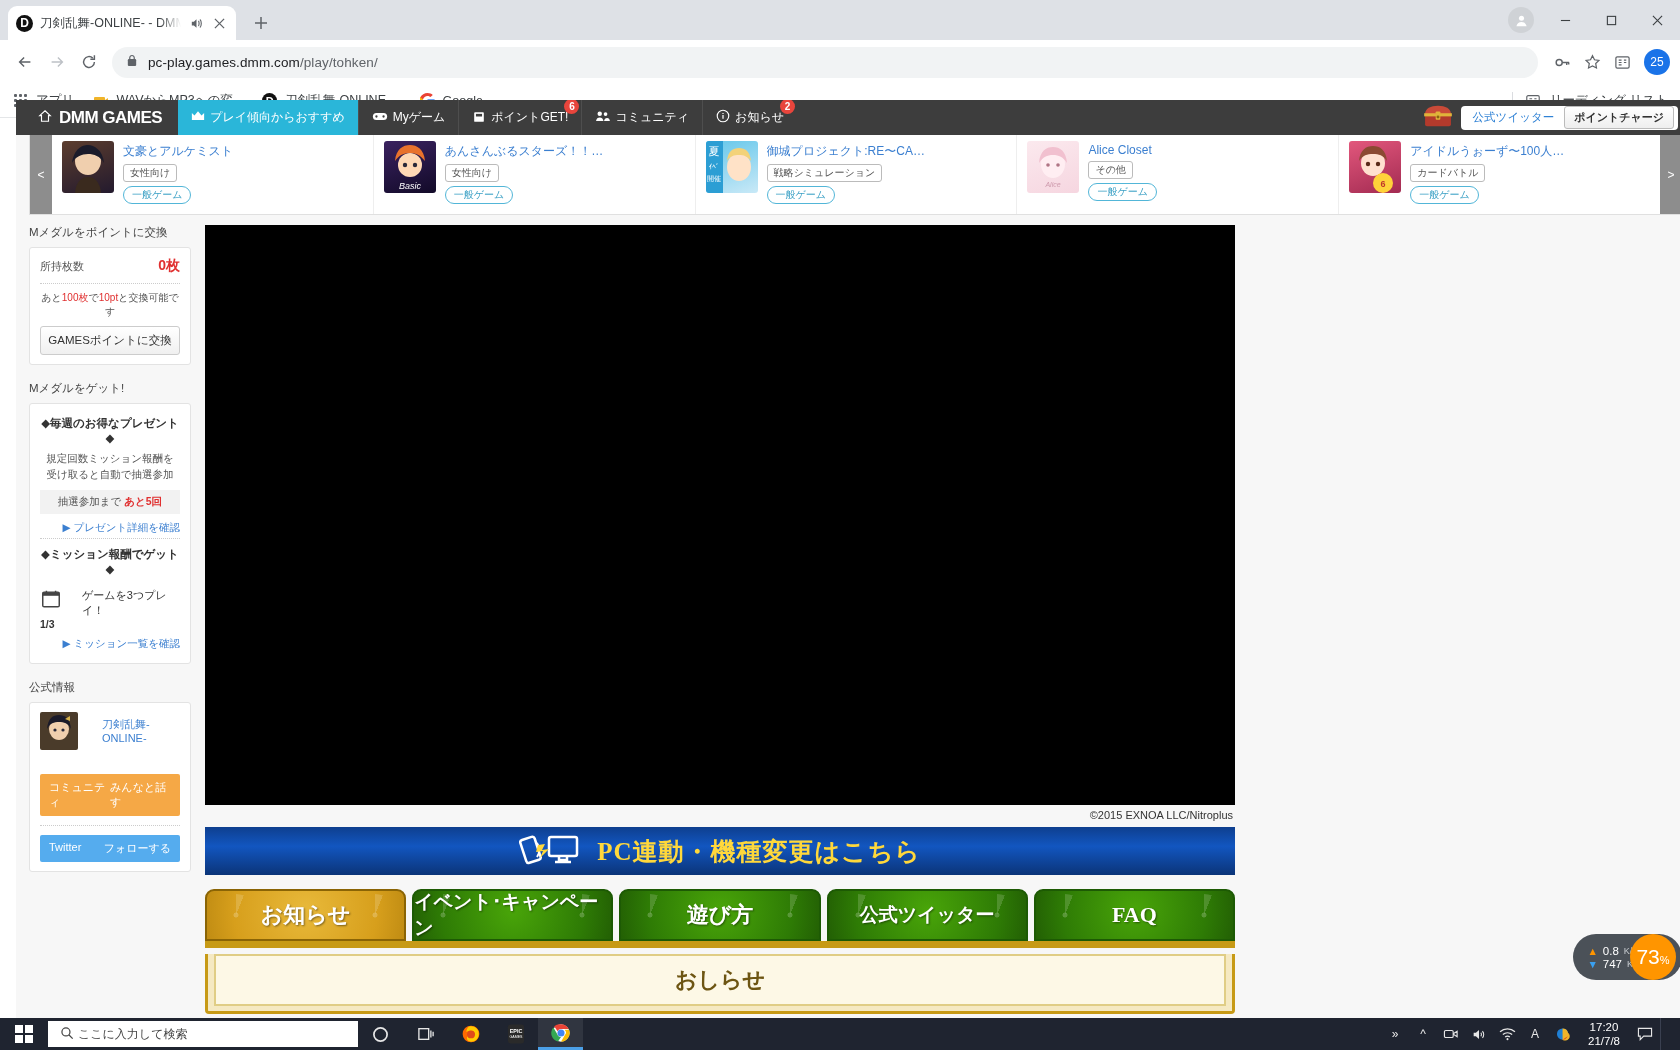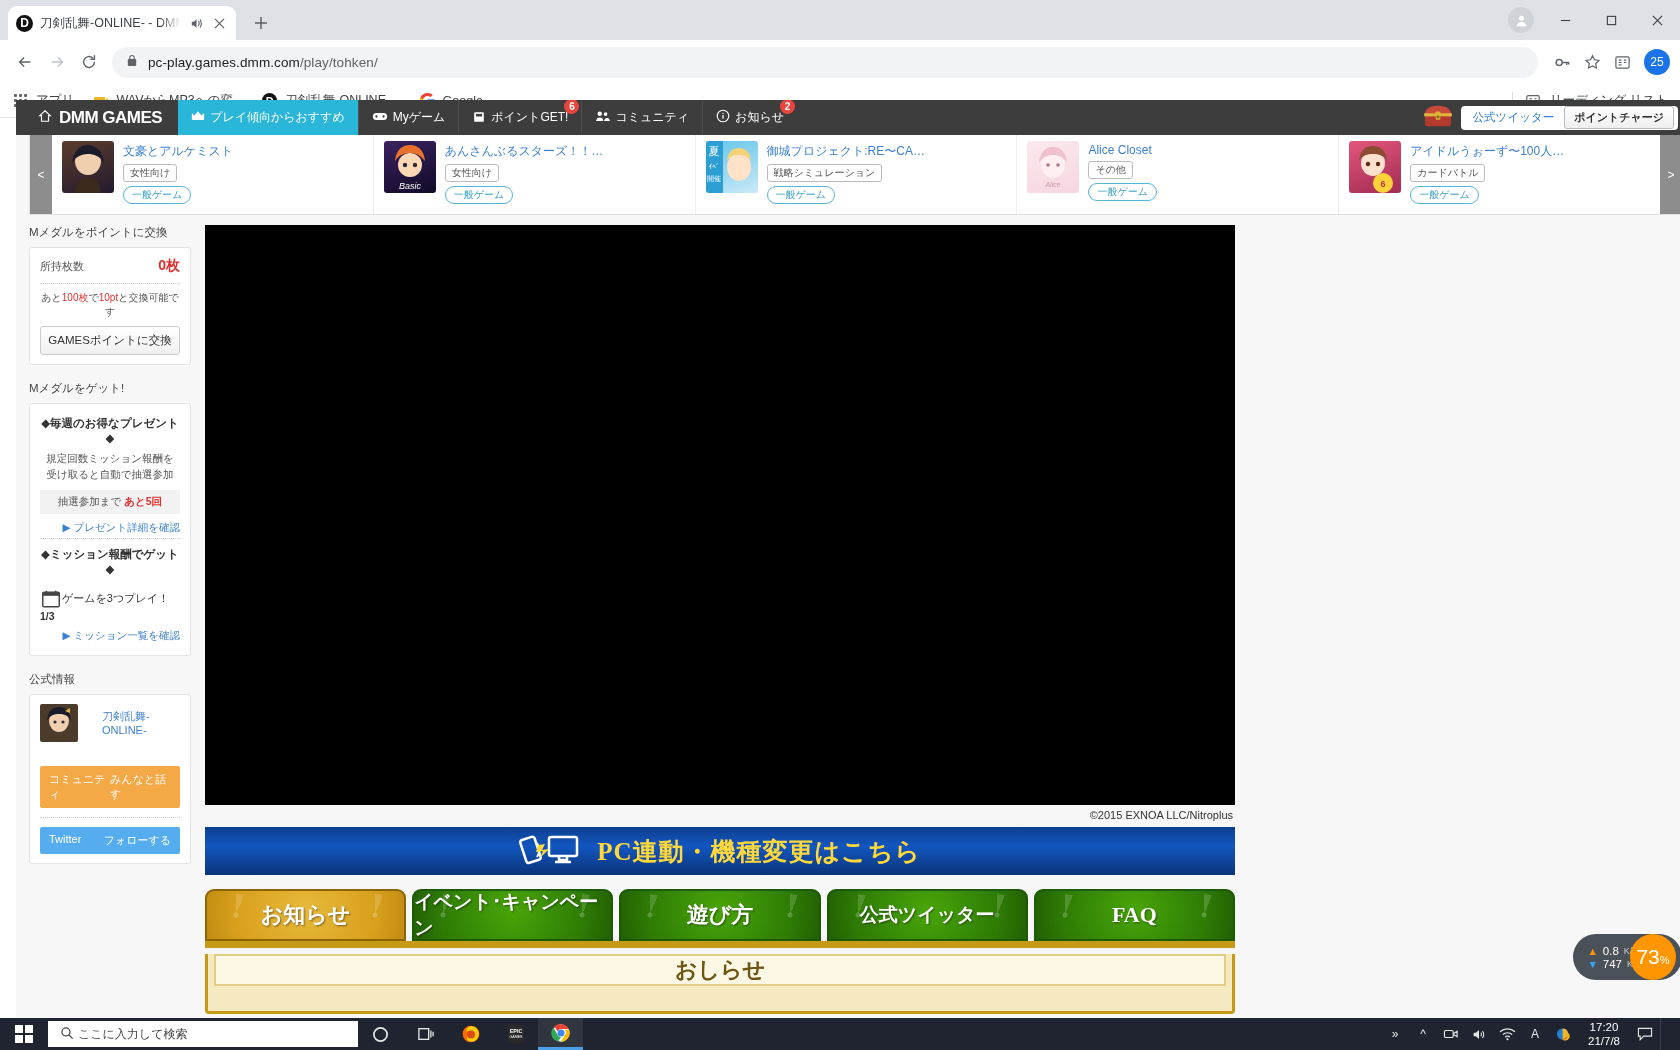--- a/index.html
+++ b/index.html
@@ -93,21 +93,21 @@
   .medal-value { font-size:14px; color:#e03030; font-weight:bold;}
   .dotted { border-top:1px dotted #ccc; }
   .medal-note { font-size:10px; color:#555; text-align:center; padding:7px 0 7px; }
   .medal-note b { color:#e03030; font-weight:normal;}
   .btn-exchange { display:block; width:100%; border:1px solid #ccc; border-radius:3px; background:linear-gradient(#fff,#f0f0f0); font-size:11.5px; padding:6px 0; color:#333; text-align:center;}
   .mission-title { font-size:11.5px; font-weight:bold; text-align:center; color:#333; padding:3px 0 6px;}
   .mission-desc { font-size:10.5px; color:#555; text-align:center; line-height:1.5;}
   .mission-bar { background:#f2f2f2; text-align:center; font-size:10.5px; color:#555; padding:5px 0; margin-top:7px;}
   .mission-bar b { color:#e03030;}
   .side-link { text-align:right; font-size:10.5px; color:#3b7fd0; padding:7px 0 3px;}
-  .mission-item { display:flex; align-items:center; gap:0; padding-top:6px;}
+  .mission-item { display:flex; gap:20px; padding-top:6px;}
   .mission-icon { width:22px; height:22px; flex:0 0 auto; position:relative;}
   .mission-frac { font-size:10.5px; color:#333; font-weight:bold; }
   .mission-text { font-size:11px; color:#333;}
   .official-row { display:flex; align-items:center; gap:24px; padding-bottom:24px;}
   .official-thumb { width:38px;height:38px;border-radius:2px;flex:0 0 auto;overflow:hidden;}
   .official-name { font-size:11px; color:#3b7fd0;}
   .btn-community { background:#f5a846; color:#fff; font-size:11px; padding:6px 9px; display:flex; justify-content:space-between; border-radius:2px;}
   .btn-twitter { background:#55acee; color:#fff; font-size:11px; padding:6px 9px; display:flex; justify-content:space-between; border-radius:2px;}
 
   
@@ -122,21 +122,21 @@
           color:#fff; font-size:22px; font-weight:bold; font-family:"Liberation Serif",serif; position:relative;
           border:2px solid #6d4f08; text-shadow: 1px 1px 2px rgba(0,0,0,.45);}
   .gtab.green { background: radial-gradient(circle at 50% 40%, #49a509 0%, #2e7b05 70%, #236004 100%); border-color:#1d5a04;}
   .gtab.gold { background: radial-gradient(circle at 50% 40%, #e8b93a 0%, #d79f1c 70%, #c08c13 100%); border-color:#8a6405;}
   .gtab .flower { position:absolute; width:42px; height:42px; border-radius:50%; opacity:.35;
                   background: radial-gradient(circle, rgba(255,255,255,.6) 8%, transparent 9%),
                               conic-gradient(from 0deg, rgba(255,255,255,.45) 0 6%, transparent 6% 12.5%);}
   .gtab .f1 { left:8px; } .gtab .f2 { right:8px; }
   .content-panel { border:3px solid #c79a16; background:#f5e9c2; height:60px; margin-top:0; border-top:none;
                    border-radius:0 0 4px 4px; }
-  .content-panel-inner { border:2px solid #e0cd85; margin:6px; height:32px; background:#fdf8e6;
+  .content-panel-inner { border:2px solid #e0cd85; margin:6px; height:52px; background:#fdf8e6;
                          display:flex; align-items:center; justify-content:center; color:#6d5512; font-size:22px;
                          font-family:"Liberation Serif",serif; font-weight:bold; overflow:hidden;}
   .tabs-underbar { height:7px; background:#c79a16; }
 
   
   .speed-widget { position:absolute; right:14px; bottom:40px; height:46px; display:flex; align-items:center; }
   .speed-pill { background:#4b5158; border-radius:23px; height:46px; display:flex; flex-direction:column;
                 justify-content:center; padding:0 42px 0 14px; gap:1px; }
   .speed-line { display:flex; align-items:center; gap:5px; font-size:10.5px; color:#fff;}
   .speed-line .num { font-size:11.5px; }

